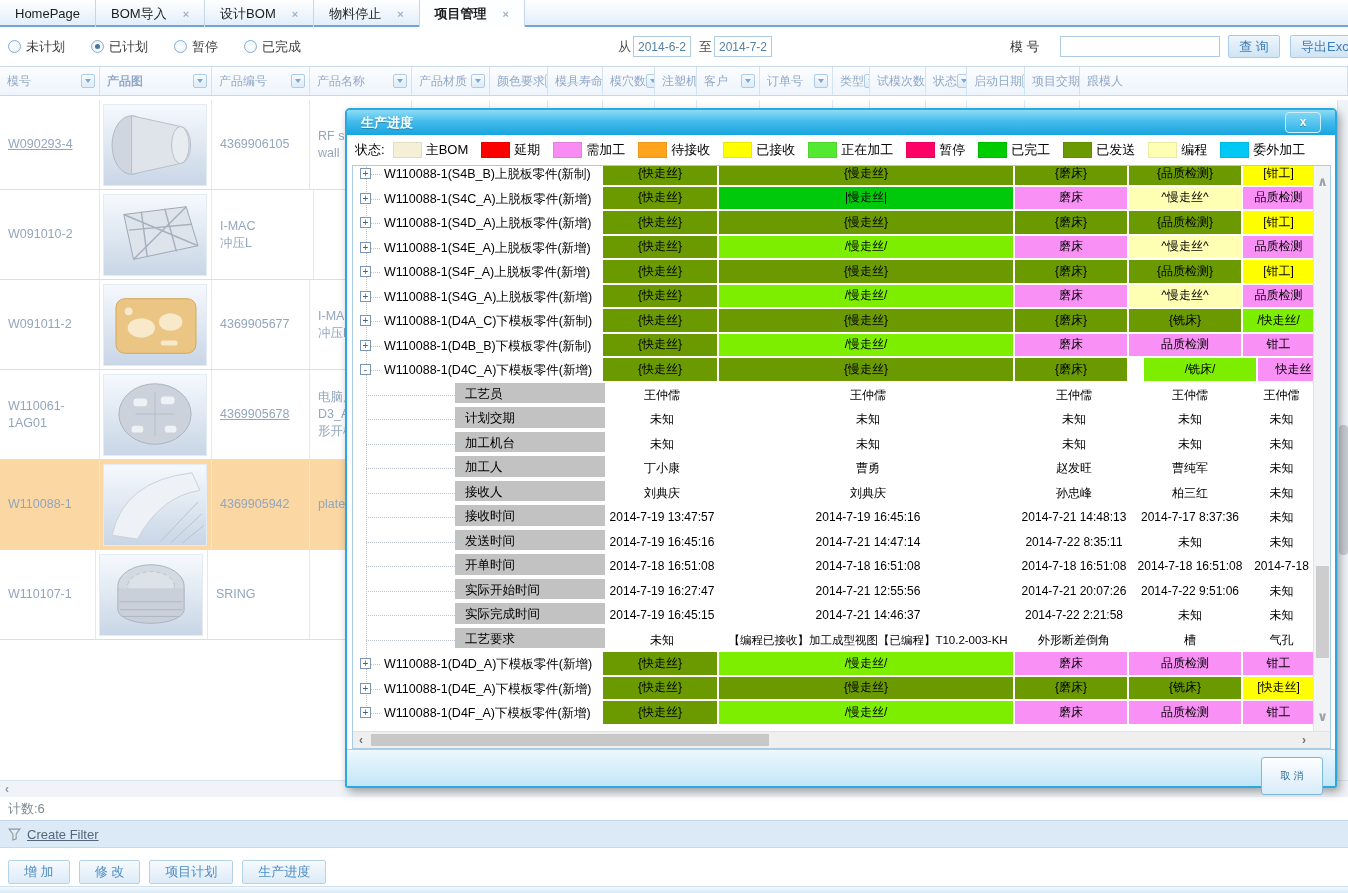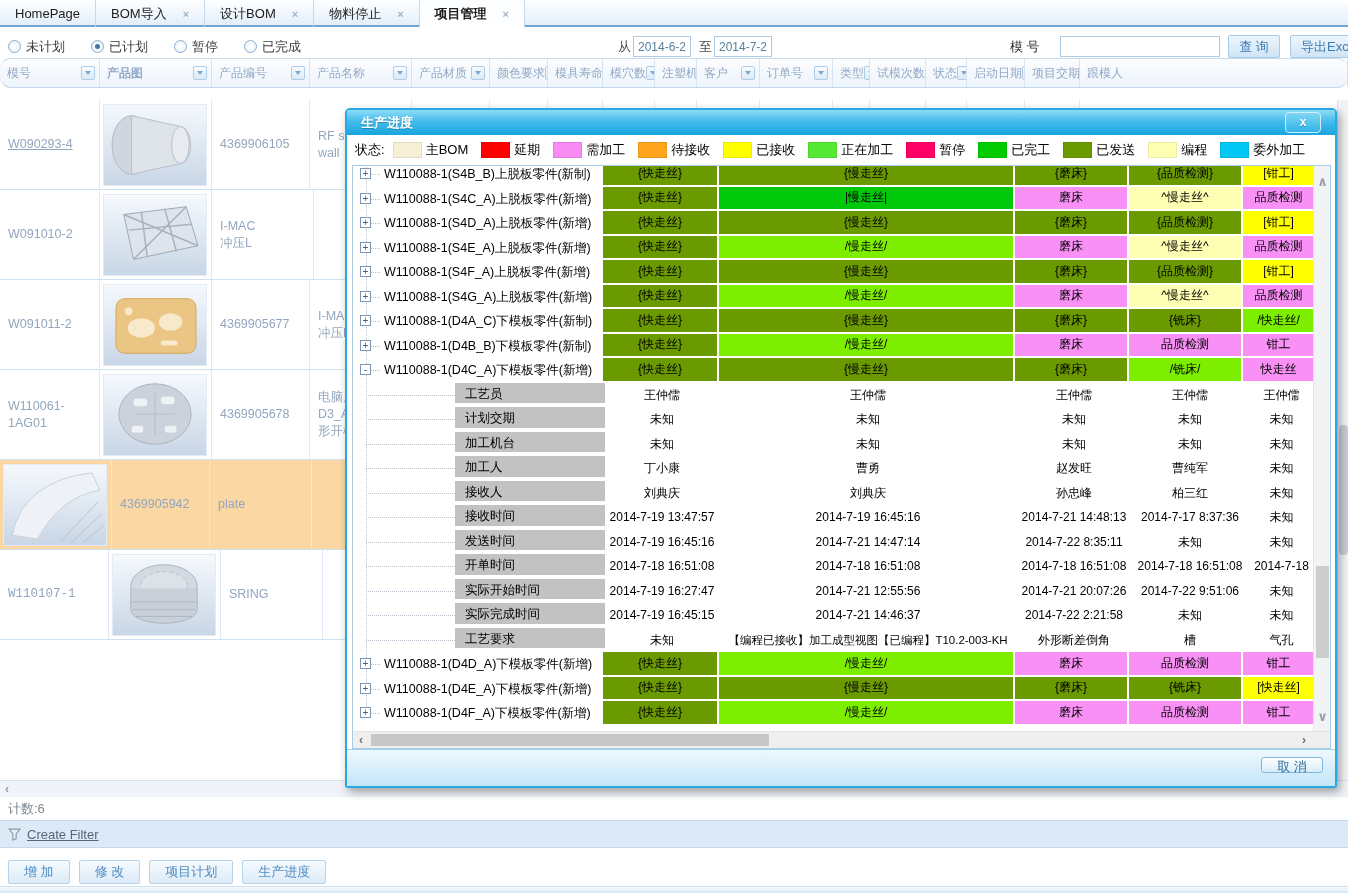--- a/index.html
+++ b/index.html
@@ -25,22 +25,22 @@
     border-radius:50%; background:#49759c; }
   .tlabel { position:absolute; top:9px; font-size:13px; color:#4a4a4a; }
   .tinput { position:absolute; top:7px; height:21px; border:1px solid #aecbe6; background:#fff;
     font-size:12px; color:#4e7fa0; color:#56819f; padding:0 4px;
     font-family:"Liberation Sans","DejaVu Sans",sans-serif; }
   .tbtn { position:absolute; top:6px; height:23px; border:1px solid #a9cbe8; border-radius:2px;
     background:linear-gradient(#eef6fc,#cfe4f5); color:#3f7cb8; font-size:13px; padding:0 10px;
     font-family:"Liberation Sans","DejaVu Sans",sans-serif; }
 
   
-  #gridhead { position:absolute; left:0; top:58px; width:1348px; height:30px; display:flex;
-    background:linear-gradient(#fcfdff,#edf4fb); border-top:1px solid #c9daeb; border-bottom:1px solid #c3d8ec;border-radius:11px; }
+  #gridhead { position:absolute; left:0; top:66px; width:1348px; height:30px; display:flex;
+    background:linear-gradient(#fcfdff,#edf4fb); border-top:1px solid #c9daeb; border-bottom:1px solid #c3d8ec; }
   .hcell { height:100%; border-right:1px solid #d3e3f2; display:flex; align-items:center;
     justify-content:space-between; padding:0 4px 0 7px; overflow:hidden; flex:none; }
   .hcell span.lbl { font-size:12px; color:#93a9c6; white-space:nowrap; }
   .fbtn { width:14px; height:14px; flex:none; border:1px solid #aecce6; border-radius:2px;
     background:linear-gradient(#f7fbfe,#dcebf7); display:flex; align-items:center; justify-content:center; }
   .fbtn i { width:0; height:0; border-left:3px solid transparent; border-right:3px solid transparent;
     border-top:4px solid #7fa8ce; }
   #gridbody { position:absolute; left:0; top:100px; width:1337px; height:680px; background:#fff; overflow:hidden; }
   .grow { display:flex; height:90px; border-bottom:1px solid #cfe2f2; background:#fff; }
   .grow.sel { background:#fbd7a4; }
@@ -119,23 +119,23 @@
   #vscroll .up { position:absolute; top:8px; left:0; width:17px; text-align:center; color:#9aa1a8; font-size:13px; font-weight:bold; }
   #vscroll .down { position:absolute; bottom:8px; left:0; width:17px; text-align:center; color:#9aa1a8; font-size:13px; font-weight:bold; }
   #vscroll .thumb { position:absolute; left:2px; top:400px; width:13px; height:92px; background:#cdcdcd; }
   #hscroll { position:absolute; left:0; bottom:0; width:977px; height:17px; background:#efefef; border-top:1px solid #e0e4e8; }
   #hscroll .la { position:absolute; left:6px; top:1px; color:#6a7178; font-size:12px; font-weight:bold; }
   #hscroll .ra { position:absolute; right:24px; top:1px; color:#6a7178; font-size:12px; font-weight:bold; }
   #hscroll .thumb { position:absolute; left:18px; top:2px; width:398px; height:12px; background:#c8c8c8; }
 
   #dlgfooter { position:absolute; left:0; bottom:0; width:988px; height:37px;
     background:linear-gradient(#eef8fe,#c2e6f7); border-top:1px solid #9ed4ef; border-radius:0 0 2px 2px; }
-  #cancelbtn { position:absolute; right:12px; top:7px; width:62px; height:16px;
+  #cancelbtn { position:absolute; right:12px; top:7px; width:62px; height:38px;
     border:1px solid #7fb8dc; border-radius:3px; background:linear-gradient(#fdfeff,#d8ecf9);
-    color:#2e6e9e; font-size:13px; font-family:"Liberation Sans","DejaVu Sans",sans-serif; }
+    color:#2e6e9e; font-size:10px; font-family:"Liberation Sans","DejaVu Sans",sans-serif; }
 </style>
 </head>
 <body>
 
 <div id="stage">
 
   <div id="tabbar">
       <div class="tab">
         <span>HomePage</span>
       </div>
@@ -348,39 +348,40 @@
       <div class="grow">
         <div class="gcell" style="width: 100px;">W110061-1AG01</div>
         <div class="gcell" style="width: 112px; padding: 0px;"><div class="imgbox"><svg width="102" height="80" viewBox="0 0 104 82">
               <ellipse cx="52" cy="40" rx="37" ry="31" fill="#cbd2db" stroke="#a9b3bf"></ellipse>
               <rect x="30" y="24" width="14" height="8" rx="3" fill="#eff2f5"></rect>
               <rect x="58" y="22" width="14" height="8" rx="3" fill="#eff2f5"></rect>
               <rect x="28" y="52" width="12" height="7" rx="3" fill="#eff2f5"></rect>
               <rect x="62" y="52" width="12" height="7" rx="3" fill="#eff2f5"></rect>
               <path d="M52 18 L52 62 M32 40 L72 40" stroke="#b4bdc7" fill="none"></path>
             </svg></div></div>
-        <div class="gcell" style="width: 98px;">4369905678</div>
+        <div class="gcell" style="width: 98px; text-decoration: underline;">4369905678</div>
         <div class="gcell" style="width: 102px;">电脑风
 D3_A
 形开模</div>
         <div class="gcell" style="width: 78px;"></div>
         <div class="gcell" style="width: 58px;"></div>
         <div class="gcell" style="width: 55px;"></div>
         <div class="gcell" style="width: 52px;"></div>
         <div class="gcell" style="width: 42px;"></div>
         <div class="gcell" style="width: 63px;"></div>
         <div class="gcell" style="width: 73px;"></div>
         <div class="gcell" style="width: 37px;"></div>
         <div class="gcell" style="width: 56px;"></div>
         <div class="gcell" style="width: 41px;"></div>
         <div class="gcell" style="width: 58px;"></div>
         <div class="gcell" style="width: 55px;"></div>
         <div class="gcell" style="width: 268px;"></div>
       </div>
       <div class="grow sel">
+        <div class="gcell" style="width: 100px;">W110088-1</div>
         <div class="gcell" style="width: 112px; padding: 0px;"><div class="imgbox"><svg width="102" height="80" viewBox="0 0 104 82">
               <path d="M8 72 Q20 16 90 8 L98 26 Q58 32 34 76 Z" fill="#eef1f5" stroke="#c9d1d9"></path>
               <path d="M58 78 L96 38 M68 80 L100 50 M80 80 L102 62" stroke="#b9c2cc" fill="none"></path>
             </svg></div></div>
         <div class="gcell" style="width: 98px;">4369905942</div>
         <div class="gcell" style="width: 102px;">plate</div>
         <div class="gcell" style="width: 78px;"></div>
         <div class="gcell" style="width: 58px;"></div>
         <div class="gcell" style="width: 55px;"></div>
         <div class="gcell" style="width: 52px;"></div>
@@ -388,21 +389,21 @@
         <div class="gcell" style="width: 63px;"></div>
         <div class="gcell" style="width: 73px;"></div>
         <div class="gcell" style="width: 37px;"></div>
         <div class="gcell" style="width: 56px;"></div>
         <div class="gcell" style="width: 41px;"></div>
         <div class="gcell" style="width: 58px;"></div>
         <div class="gcell" style="width: 55px;"></div>
         <div class="gcell" style="width: 268px;"></div>
       </div>
       <div class="grow">
-        <div class="gcell" style="width: 109px; font-family: Liberation Mono, monospace;">W110107-1</div>
+        <div class="gcell" style="width: 96px;">W110107-1</div>
         <div class="gcell" style="width: 112px; padding: 0px;"><div class="imgbox"><svg width="102" height="80" viewBox="0 0 104 82">
               <ellipse cx="52" cy="32" rx="34" ry="22" fill="#d4dae2" stroke="#a9b3bf"></ellipse>
               <ellipse cx="52" cy="32" rx="24" ry="15" fill="#dde2e9" stroke="#b7c0ca" stroke-dasharray="4 3"></ellipse>
               <path d="M18 34 L18 56 A34 14 0 0 0 86 56 L86 34" fill="#c9d0d9" stroke="#a9b3bf"></path>
               <path d="M20 48 L84 48 M20 56 L84 56 M22 63 L82 63" stroke="#aeb7c1" fill="none"></path>
             </svg></div></div>
         <div class="gcell" style="width: 102px;">SRING</div>
         <div class="gcell" style="width: 78px;"></div>
         <div class="gcell" style="width: 58px;"></div>
         <div class="gcell" style="width: 55px;"></div>
@@ -598,21 +599,21 @@
             </div>
             <div class="trow">
               <div class="tname">
                 <span class="stub"></span>
                 <span class="pm">-</span>
                 <span class="nm">W110088-1(D4C_A)下模板零件(新增)</span>
               </div>
               <div class="tcell c1" style="background: rgb(107, 154, 0);">{快走丝}</div>
               <div class="tcell c2" style="background: rgb(107, 154, 0);">{慢走丝}</div>
               <div class="tcell c3" style="background: rgb(107, 154, 0);">{磨床}</div>
-              <div class="tcell c4" style="background: rgb(125, 238, 0);">/铣床/</div>
+              <div class="tcell c4" style="background: rgb(125, 238, 0); margin-left: 15px;">/铣床/</div>
               <div class="tcell c5" style="background: rgb(248, 144, 245);">快走丝</div>
             </div>
             <div id="detail">
               <div class="drow">
                 <span class="dstub"></span>
                 <div class="dlabel">工艺员</div>
                 <div class="dval dv1">王仲儒</div>
                 <div class="dval dv2">王仲儒</div>
                 <div class="dval dv3">王仲儒</div>
                 <div class="dval dv4">王仲儒</div>

